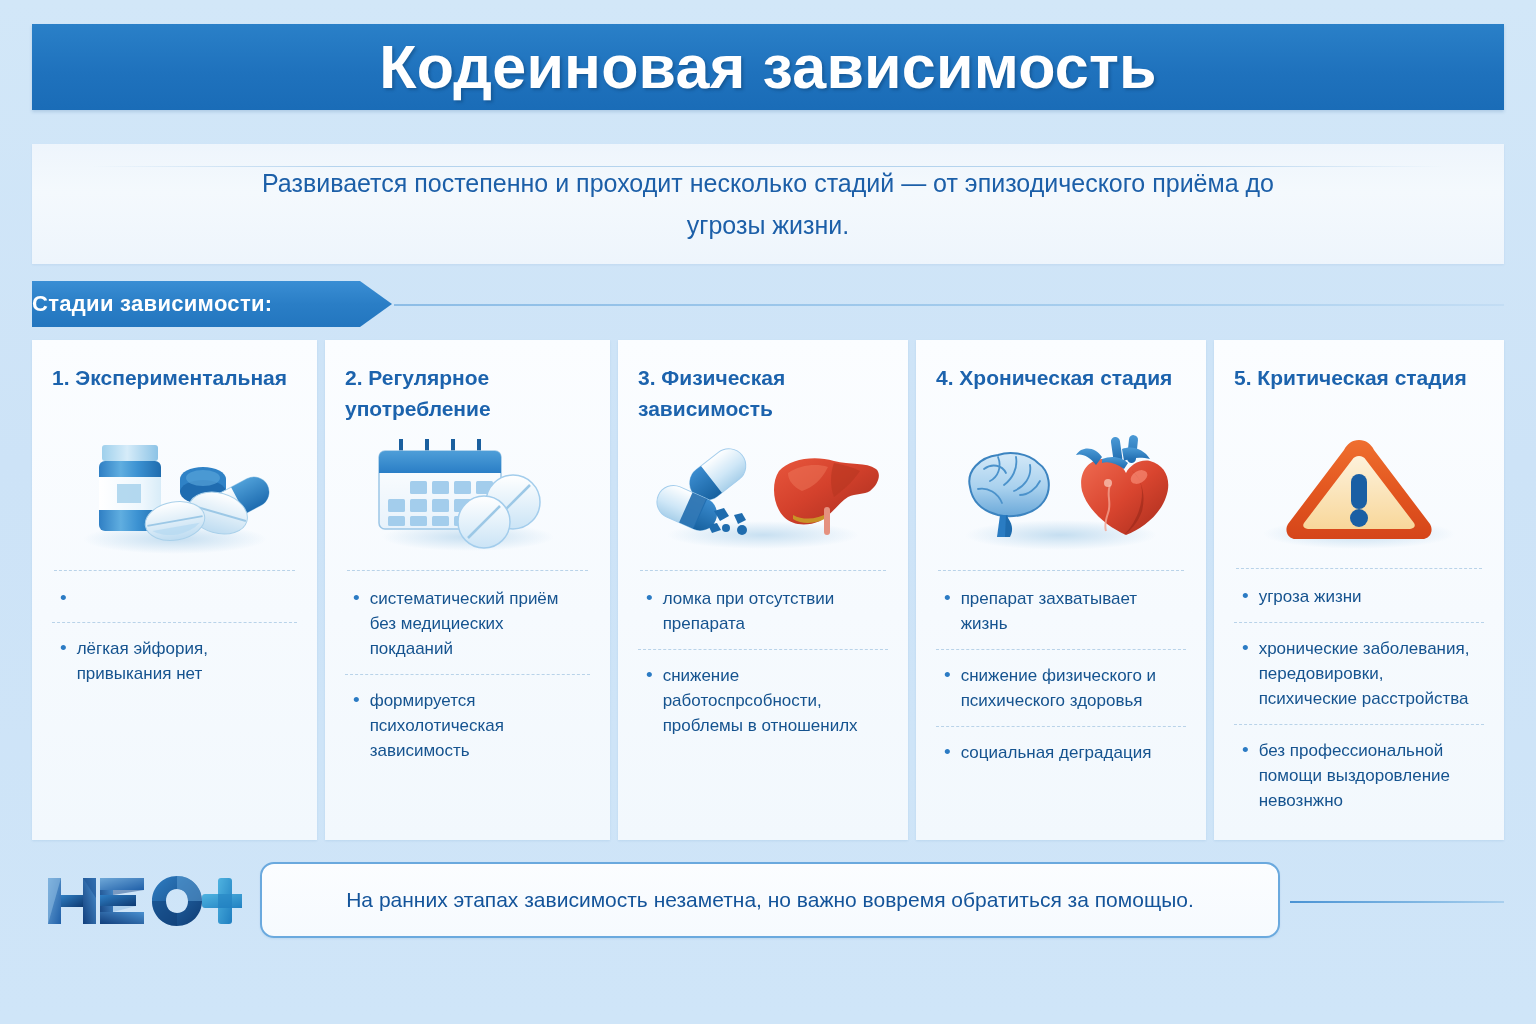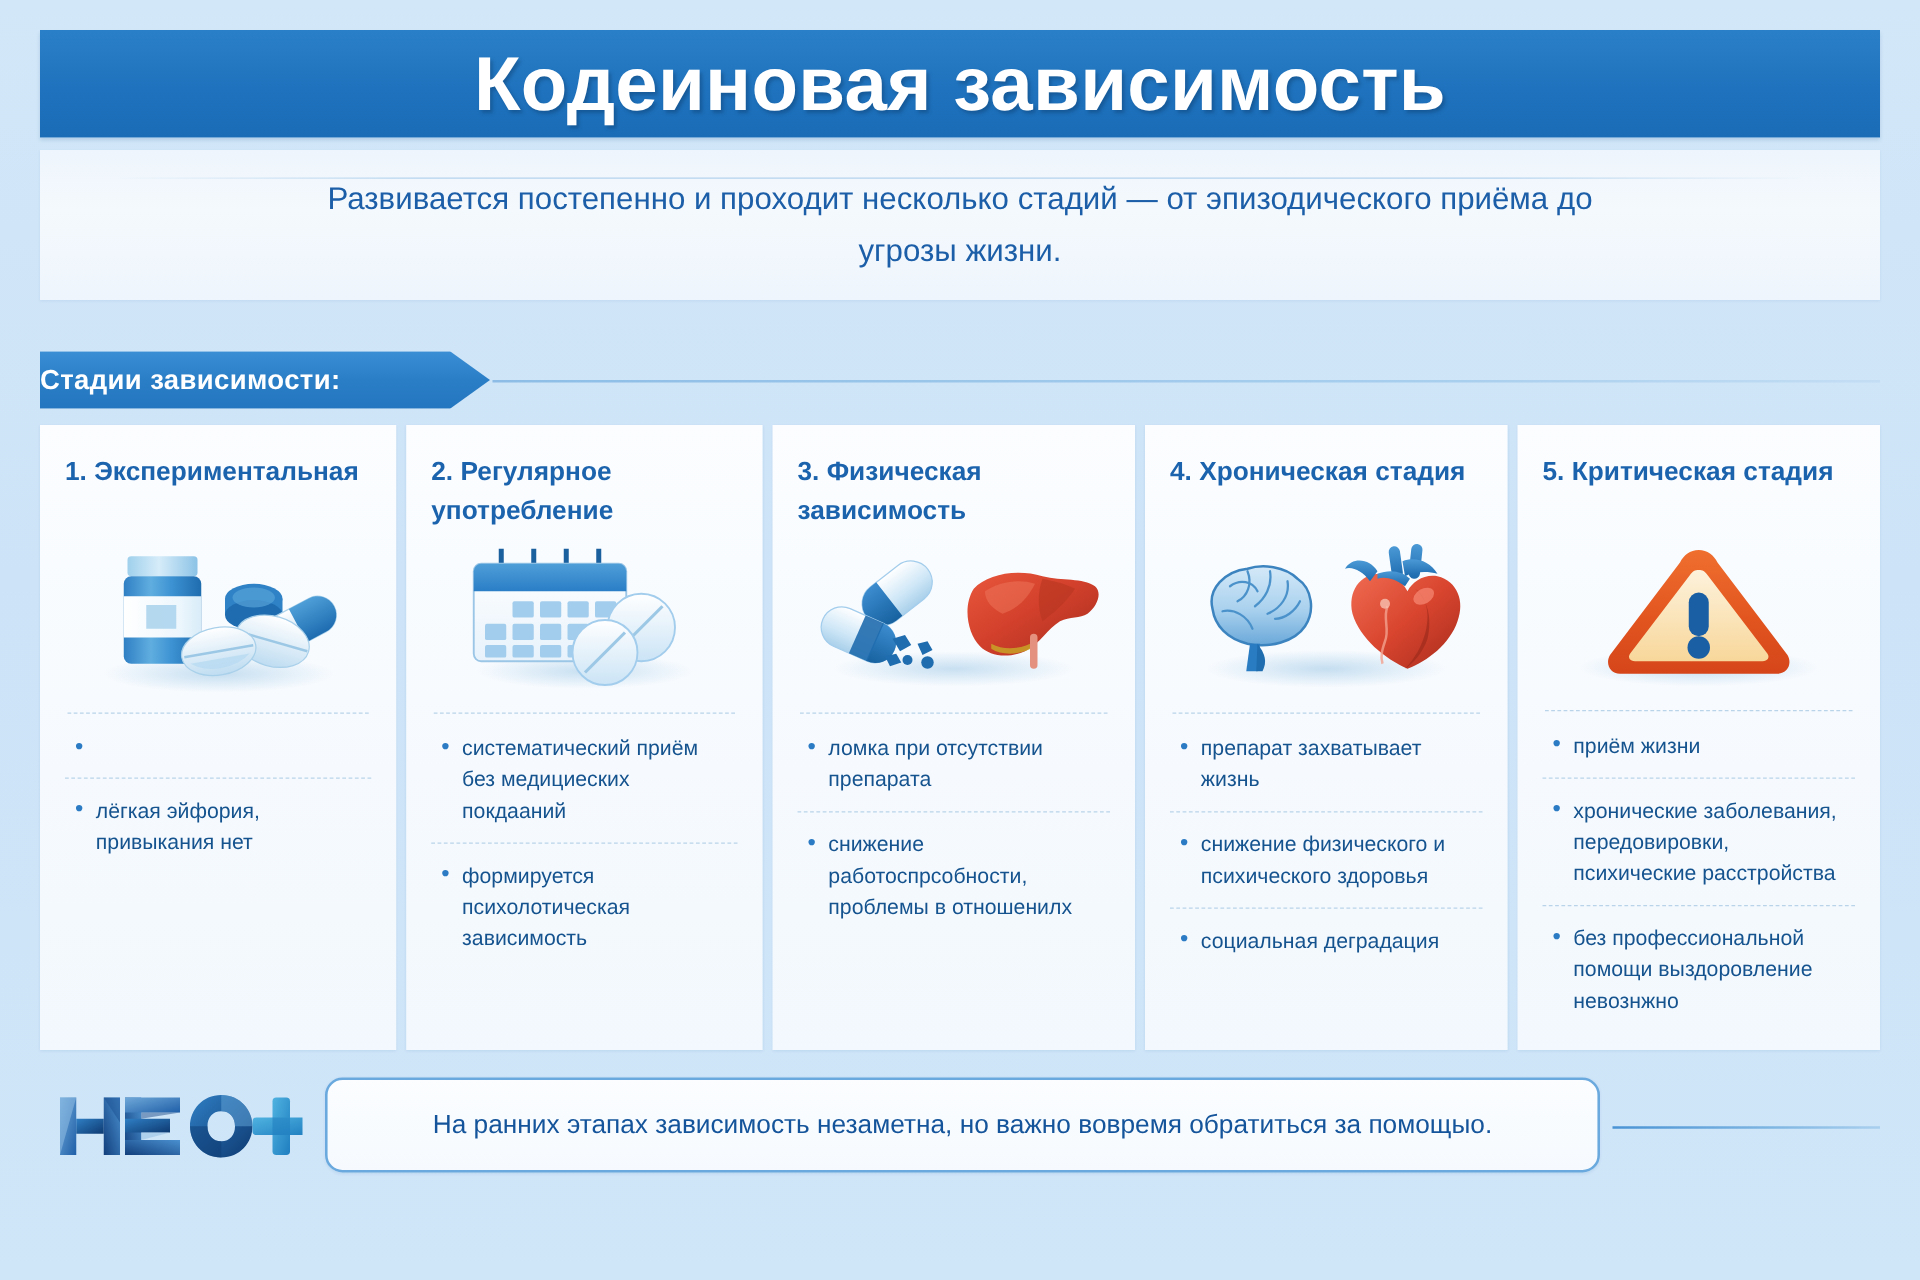--- a/index.html
+++ b/index.html
@@ -33,21 +33,21 @@
     font-size: 61px;
     font-weight: bold;
     letter-spacing: .2px;
     text-shadow: 2px 2px 3px rgba(10,50,90,.35);
     white-space: nowrap;
   }
 
   
   .subtitle-panel {
     position: absolute;
-    left: 32px; top: 120px;
+    left: 32px; top: 144px;
     width: 1472px; height: 120px;
     background: linear-gradient(180deg, #eef5fc 0%, #f4f9fd 40%, #eef5fc 100%);
     display: flex;
     align-items: center;
     justify-content: center;
     box-shadow: 0 1px 2px rgba(60,120,180,.10);
   }
   .subtitle-panel::before {
     content: "";
     position: absolute;
@@ -535,21 +535,21 @@
         <path d="M125 28 C128 28 130 29 132 32 L180 95 C182 98 180 101 176 101 L74 101
                  C70 101 68 98 70 95 L118 32 C120 29 122 28 125 28 Z" fill="url(#g5in)"></path>
         <rect x="117" y="46" width="16" height="35" rx="8" fill="#1a5fa4"></rect>
         <circle cx="125" cy="90" r="9" fill="#1a5fa4"></circle>
       </svg>
     </div>
     <div class="card-divider"></div>
     <div class="bullets">
       <div class="bullet">
         <span class="bullet-dot">•</span>
-        <span class="bullet-text">приём жизни</span>
+        <span class="bullet-text">угроза жизни</span>
       </div>
       <div class="bullet">
         <span class="bullet-dot">•</span>
         <span class="bullet-text">хронические заболевания, передовировки, психические расстройства</span>
       </div>
       <div class="bullet">
         <span class="bullet-dot">•</span>
         <span class="bullet-text">без профессиональной помощи выздоровление невознжно</span>
       </div>
     </div>

